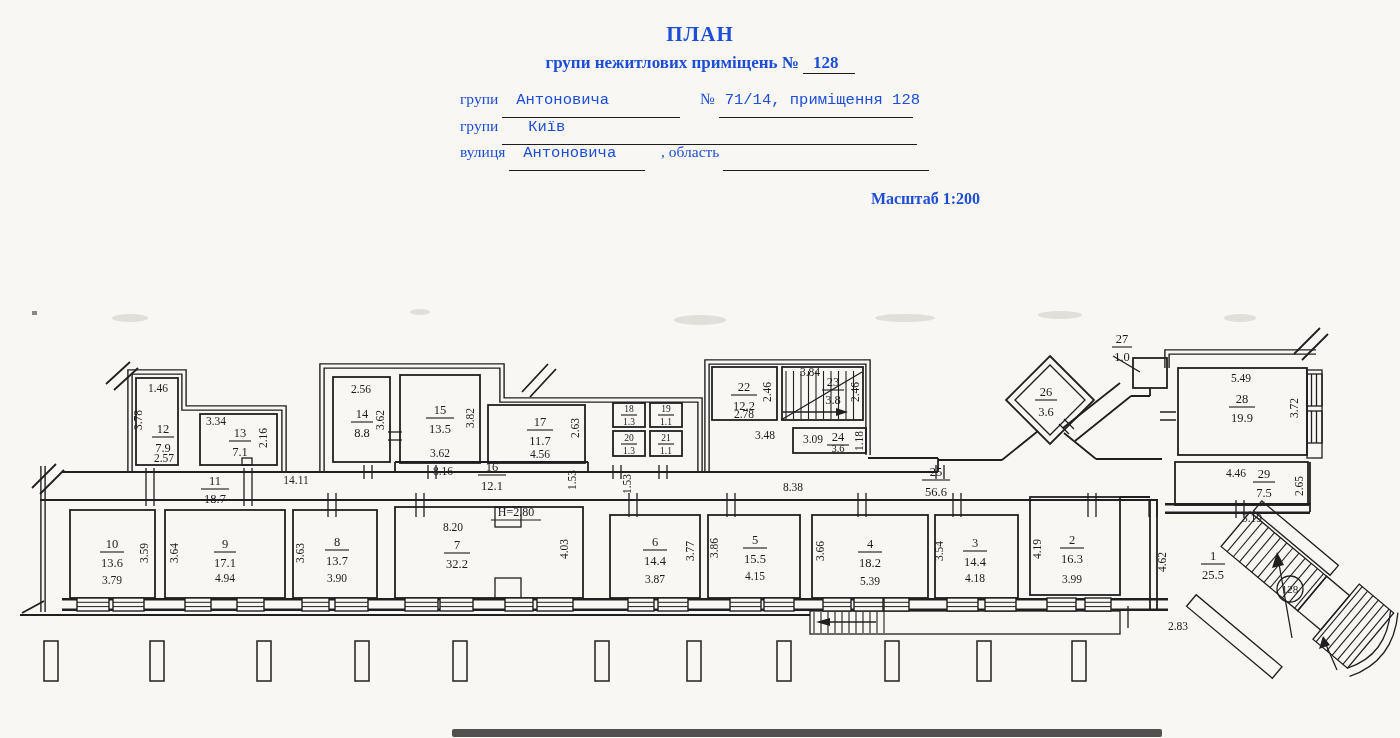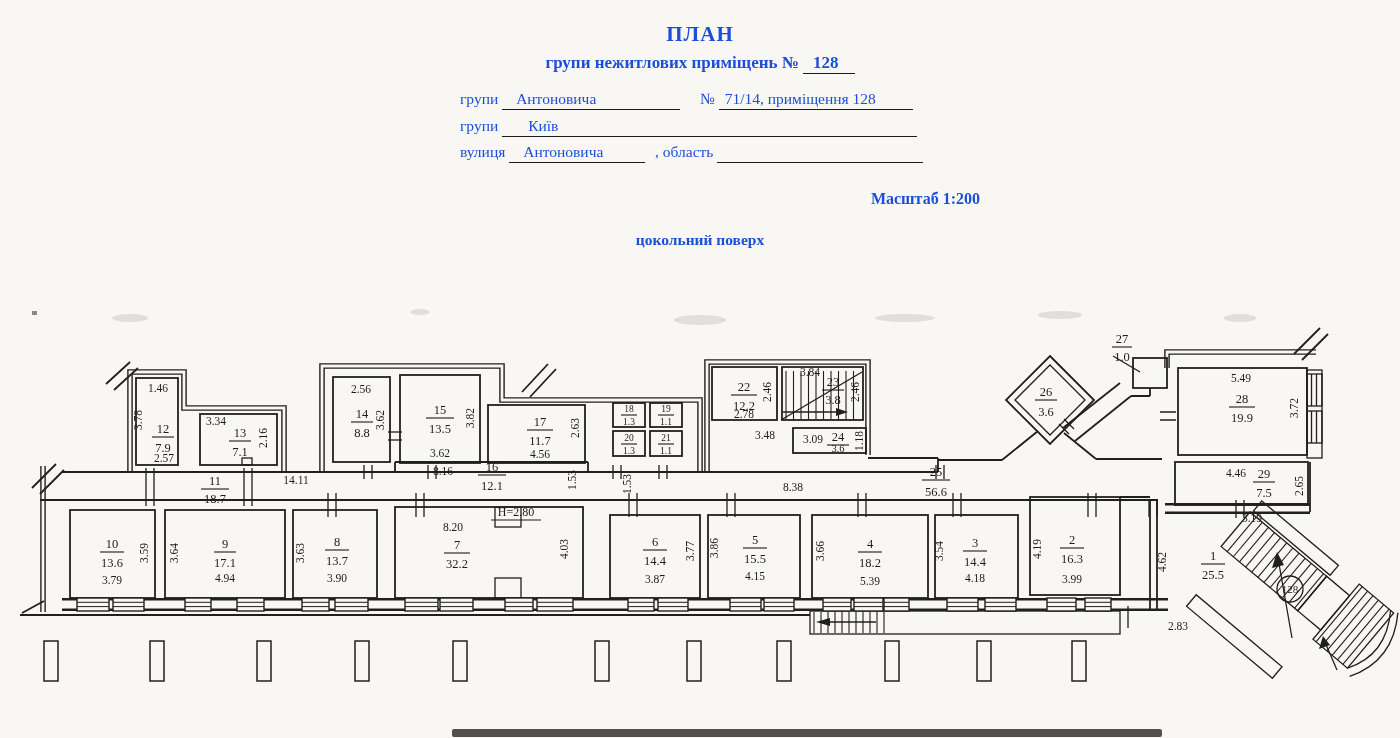--- a/index.html
+++ b/index.html
@@ -4,21 +4,21 @@
 <style>
   html,body{margin:0;padding:0;background:#e9e8e4;}
   #page{position:relative;width:1400px;height:738px;background:#f8f7f3;overflow:hidden;
         font-family:"Liberation Serif","DejaVu Serif",serif;color:#1d4ed8;}
   .hline{position:absolute;left:420px;width:560px;text-align:center;font-weight:bold;}
   #title{top:22px;font-size:21px;letter-spacing:1px;}
   #subtitle{top:53px;font-size:17px;}
   #subtitle .u{border-bottom:1.4px solid #1c1c1c;padding:0 16px 1px 10px;}
   .frow{position:absolute;left:460px;width:480px;font-size:15.5px;white-space:nowrap;}
   .flab{display:inline-block;}
-  .fval{display:inline-block;border-bottom:1.4px solid #1c1c1c;padding:0 4px 1px 14px;}
+  .fval{display:inline-block;border-bottom:1.4px solid #1c1c1c;padding:0 4px 8px 14px;font-family:Liberation Mono, monospace;}
   #scaleline{top:190px;font-size:16px;text-align:right;}
   #floorline{top:231px;font-size:15.5px;}
   svg{position:absolute;left:0;top:0;}
   .w, .r{fill:none;stroke:#202020;stroke-width:1.8;}
   .thin{fill:none;stroke:#202020;stroke-width:1.3;}
   .wO{fill:none;stroke:#202020;stroke-width:5.6;}
   .wI{fill:none;stroke:#f8f7f3;stroke-width:2.8;}
   .sO{fill:none;stroke:#202020;stroke-width:13;}
   .sI{fill:none;stroke:#f8f7f3;stroke-width:8;}
   .bO{fill:none;stroke:#202020;stroke-width:11;}
@@ -47,26 +47,25 @@
     <span class="flab" style="margin-left:16px">№</span>
     <span class="fval" style="width:184px;padding-left:6px">71/14, приміщення 128</span>
   </div>
   <div class="frow" style="top:117px">
     <span class="flab">групи</span>
     <span class="fval" style="width:385px;padding-left:26px">Київ</span>
   </div>
   <div class="frow" style="top:143px">
     <span class="flab">вулиця</span>
     <span class="fval" style="width:118px">Антоновича</span>
-    <span class="flab" style="margin-left:6px">, область</span>
+    <span class="flab" style="margin-left:12px">, область</span>
     <span class="fval" style="width:188px">&nbsp;</span>
   </div>
 
   <div id="scaleline" class="hline">Масштаб 1:200</div>
-  <div id="floorline" class="hline">цокольний поверх</div>
 
   <svg width="1400" height="738" viewBox="0 0 1400 738">
 
     <g>
       <ellipse class="spk" cx="130" cy="318" rx="18" ry="4"></ellipse>
       <ellipse class="spk" cx="420" cy="312" rx="10" ry="3"></ellipse>
       <ellipse class="spk" cx="700" cy="320" rx="26" ry="5"></ellipse>
       <ellipse class="spk" cx="905" cy="318" rx="30" ry="4"></ellipse>
       <ellipse class="spk" cx="1060" cy="315" rx="22" ry="4"></ellipse>
       <ellipse class="spk" cx="1240" cy="318" rx="16" ry="4"></ellipse>

